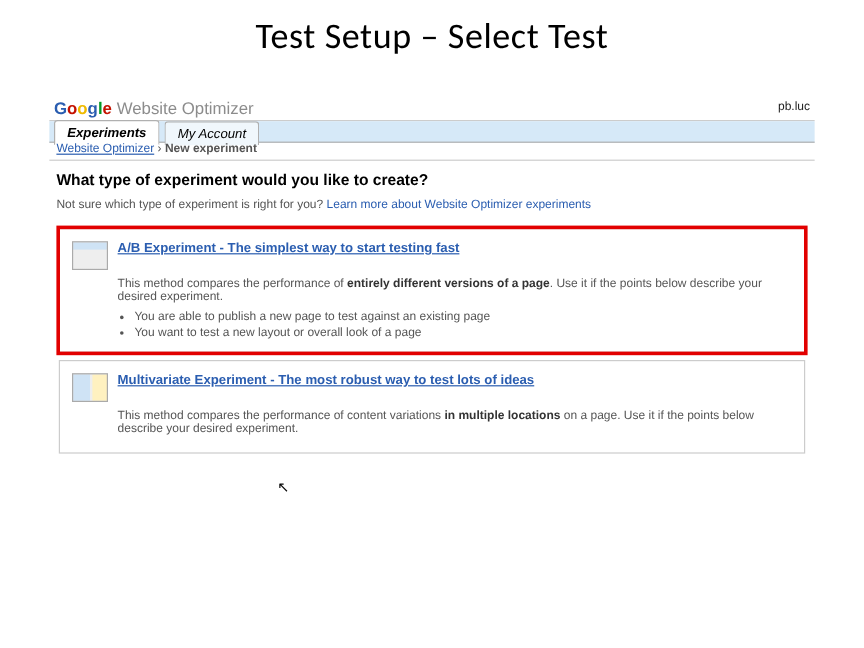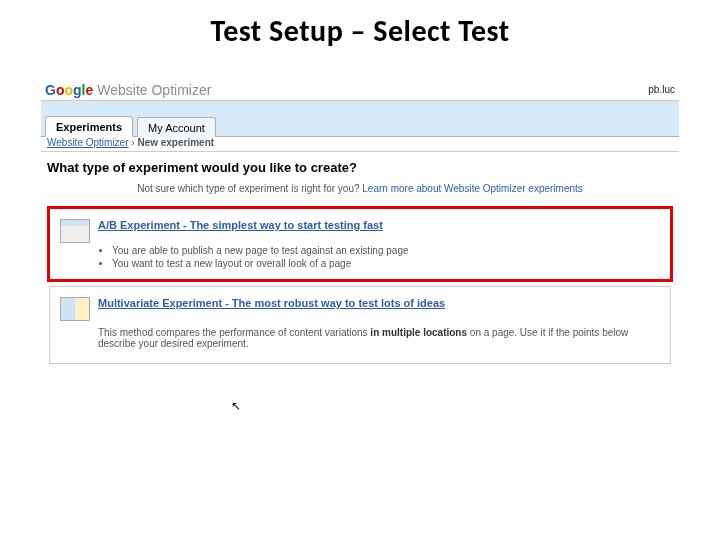--- a/index.html
+++ b/index.html
@@ -8,21 +8,21 @@
     font-family: Arial, Helvetica, sans-serif;
     font-size: 11px;
     background: #fff;
     width: 720px;
     height: 540px;
     position: relative;
   }
   .slide-title {
     font-family: "Calibri", "Segoe UI", Arial, sans-serif;
     font-size: 30px;
-    font-weight: 700;
+    font-weight: 400;
     color: #000;
     text-align: center;
     padding: 12px 0 6px;
     letter-spacing: 0.5px;
   }
   .frame {
     position: absolute;
     left: 40px;
     top: 78px;
     width: 640px;
@@ -40,23 +40,24 @@
     font-size: 12px;
     color: #888;
   }
   .google-logo { font-weight: bold; font-size: 14px; padding-right: 4px; text-align: right; }
   .g1{color:#2a5db0}.g2{color:#c41200}.g3{color:#efba00}.g4{color:#2a5db0}.g5{color:#009925}.g6{color:#c41200}
   .wo-grey { color: #8c8c8c; font-size: 14px; }
   .user { margin-left:auto; color:#222; font-size:10px; filter: blur(0.6px); }
   .tabbar {
     background: #d6e9f8;
     border-bottom: 1px solid #b0b0b0;
-    height: 36px;
+    height: 18px;
     display:flex;
-    align-items:flex-end;
+    align-items:center;
+    font-style:italic;
   }
   .tab {
     font-size: 11px;
     padding: 4px 10px 3px;
     border: 1px solid #b0b0b0;
     border-bottom: none;
     background:#f0f7fc;
     margin-left:4px;
     border-radius:3px 3px 0 0;
     position:relative;
@@ -79,21 +80,20 @@
   .question {
     font-weight:bold;
     font-size: 13px;
     padding: 8px 6px 4px;
   }
   .subnote {
     font-size: 10px;
     padding: 4px 6px 8px;
     color:#555;
     filter: blur(0.5px);
-    text-align: center;
   }
   .subnote a { color:#2a5db0; }
   .option-box {
     margin: 6px 8px;
     border: 1px solid #ccc;
     padding: 10px 10px 8px 10px;
     position:relative;
   }
   .highlighted {
     outline: 3px solid #e20000;
@@ -173,20 +173,23 @@
 
   <div class="subnote">
     <span>Not sure which type of experiment is right for you? </span><a>Learn more about Website Optimizer experiments</a>
   </div>
 
   <div class="option-box highlighted">
     <div class="opt-head">
       <div class="thumb"></div>
       <a class="opt-title">A/B Experiment - The simplest way to start testing fast</a>
     </div>
+    <div class="opt-desc">
+      <span>This method compares the performance of </span><b>entirely different versions of a page</b><span>. Use it if the points below describe your desired experiment.</span>
+    </div>
     <ul>
       <li>You are able to publish a new page to test against an existing page</li>
       <li>You want to test a new layout or overall look of a page</li>
     </ul>
   </div>
 
   <div class="option-box">
     <div class="opt-head">
       <div class="thumb multi"></div>
       <a class="opt-title">Multivariate Experiment - The most robust way to test lots of ideas</a>

